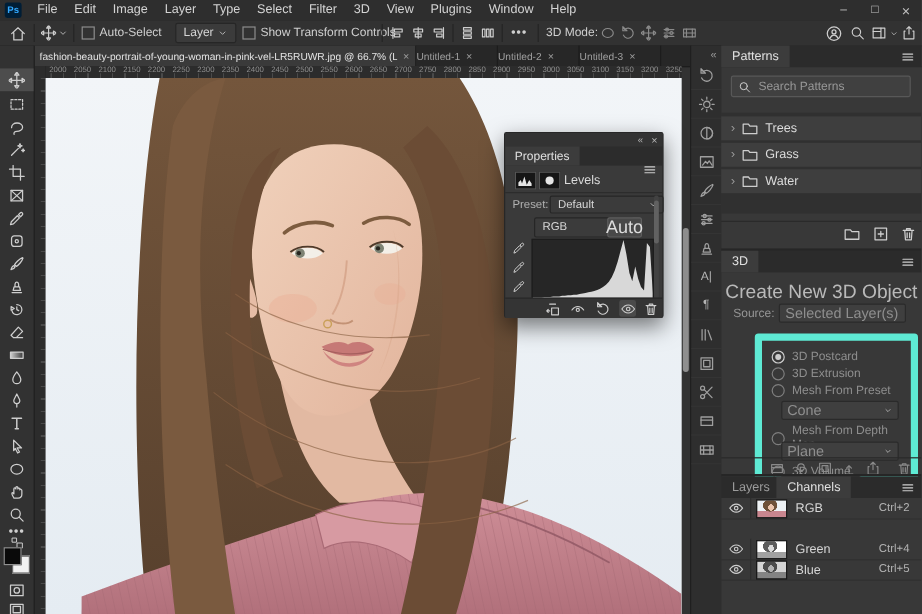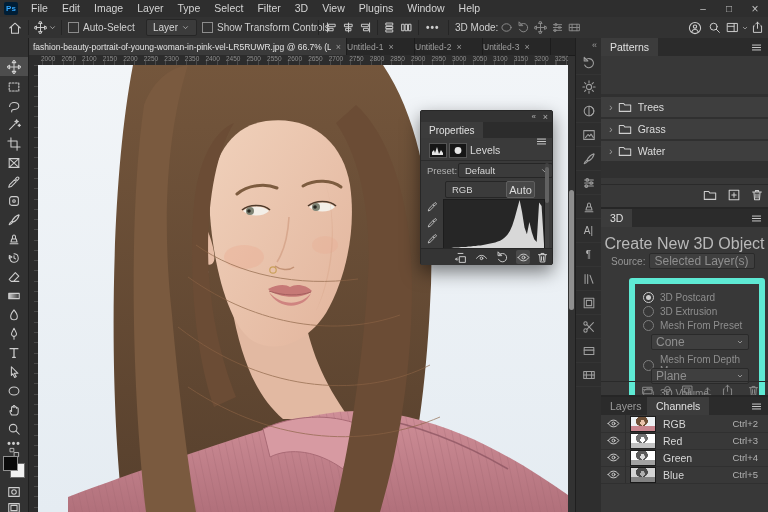--- a/index.html
+++ b/index.html
@@ -122,21 +122,21 @@
   #props-close{position:absolute;right:4px;top:1px;color:#b0b0b0;font-size:9px;} #props-close::before{content:"\00D7";}
   #props-tabrow{position:absolute;left:0;top:11px;width:131px;height:16px;background:#2c2c2c;}
   #props-tab{position:absolute;left:0;top:0;height:16px;padding:0 8px;background:#3c3c3c;color:#e0e0e0;font-size:10px;display:flex;align-items:center;}
   .chip{position:absolute;top:32px;width:16px;height:13px;background:#161616;border:1px solid #555;}
   #props-levels-label{position:absolute;left:49px;top:33px;font-size:10.5px;color:#dadada;}
   #props-divider{position:absolute;left:0;top:49px;width:131px;height:1px;background:#2c2c2c;}
   #preset-label{position:absolute;left:6px;top:54px;font-size:9.5px;color:#b2b2b2;}
   #preset-drop{position:absolute;left:37px;top:52px;width:84px;height:13px;}
   #rgb-drop{position:absolute;left:24px;top:70px;width:72px;height:15px;}
   #auto-btn{position:absolute;left:85px;top:70px;width:27px;height:15px;background:#484848;border:1px solid #5f5f5f;border-radius:2px;
-            color:#dcdcdc;font-size:11px;display:flex;align-items:center;justify-content:center;}
+            color:#dcdcdc;font-size:15px;display:flex;align-items:center;justify-content:center;}
   .dropper{position:absolute;left:6px;width:12px;height:12px;}
   #histbox{position:absolute;left:22px;top:88px;width:100px;height:49px;background:#262626;border:1px solid #1d1d1d;}
   #props-scroll{position:absolute;left:124px;top:52px;width:4px;height:86px;background:#424242;border-radius:2px;}
   #props-scroll-thumb{position:absolute;left:0;top:4px;width:4px;height:36px;background:#616161;border-radius:2px;}
   #props-bottom{position:absolute;left:0;top:137px;width:131px;height:16px;background:#343434;border-top:1px solid #282828;}
   .prop-ic{position:absolute;top:1px;width:14px;height:14px;display:flex;align-items:center;justify-content:center;}
   .prop-ic.on{background:#4a4a4a;border-radius:2px;}
 </style>
 </head>
 <body>
@@ -815,20 +815,26 @@
   <div id="panels" class="abs">
 
     <div style="position:absolute;left:0;top:0;width:167px;height:169px">
       <div class="ptabbar" style="top:0">
         <div class="ptab active" style="left:0">
             <span>Patterns</span>
           </div>
         <div class="pmenu" style="top:3px"><svg class="ic" width="13" height="13">
               <use href="#i-menu"></use>
             </svg></div>
+      </div>
+      <div id="search-box">
+        <svg class="ic" width="11" height="11" style="margin:0 4px 0 5px">
+            <use href="#i-zoom"></use>
+          </svg>
+        <input type="text" placeholder="Search Patterns" style="">
       </div>
       <div id="pat-list">
         <div class="pat-row" style="top:3px">
           <span class="tw"></span>
           <svg class="ic" width="14" height="14">
               <use href="#i-folder"></use>
             </svg>
           <span class="pat-label">Trees</span>
         </div>
         <div class="pat-row" style="top:25px">
@@ -952,30 +958,20 @@
         <div class="ch-row" style="top:0">
           <div class="eye-cell">
               <svg class="ic" width="13" height="13">
                 <use href="#i-eye"></use>
               </svg>
             </div>
           <div class="thumb"></div>
           <span class="ch-name">RGB</span>
           <span class="ch-short">Ctrl+2</span>
         </div>
-        <div class="ch-row" style="top:17px">
-          <div class="eye-cell">
-              <svg class="ic" width="13" height="13">
-                <use href="#i-eye"></use>
-              </svg>
-            </div>
-          <div class="thumb red"></div>
-          <span class="ch-name">Red</span>
-          <span class="ch-short">Ctrl+3</span>
-        </div>
         <div class="ch-row" style="top:34px">
           <div class="eye-cell">
               <svg class="ic" width="13" height="13">
                 <use href="#i-eye"></use>
               </svg>
             </div>
           <div class="thumb green"></div>
           <span class="ch-name">Green</span>
           <span class="ch-short">Ctrl+4</span>
         </div>

